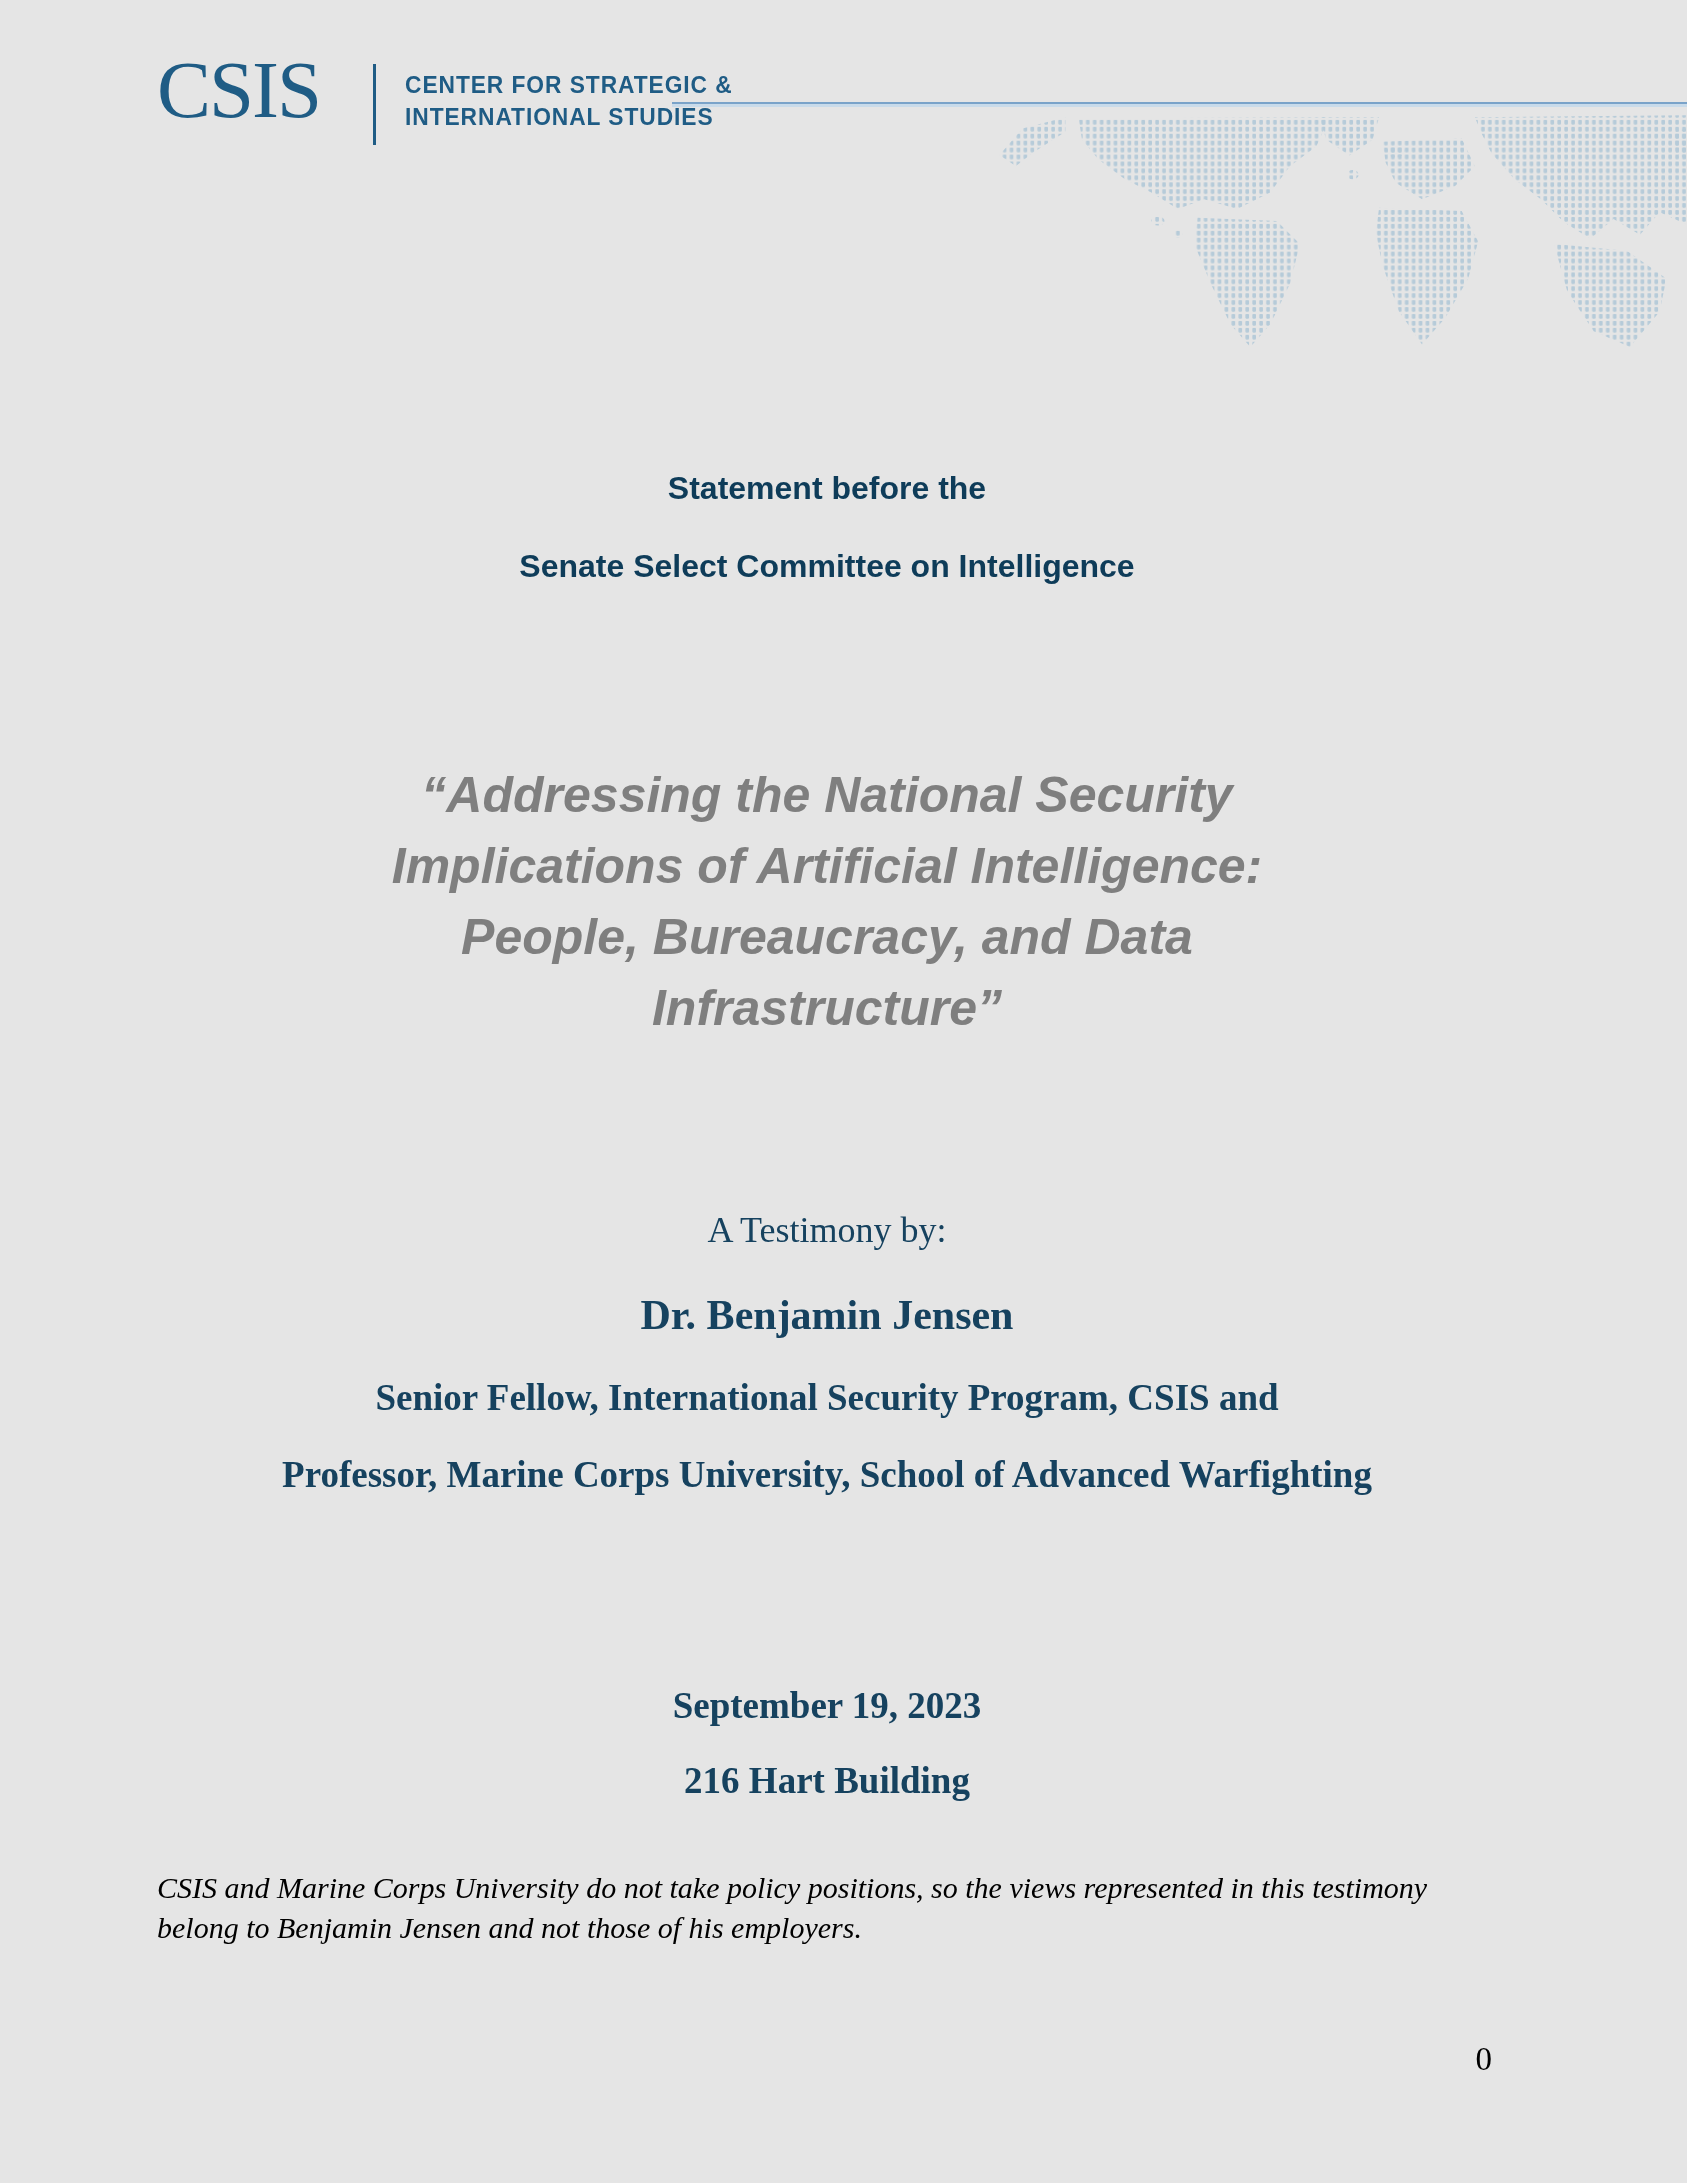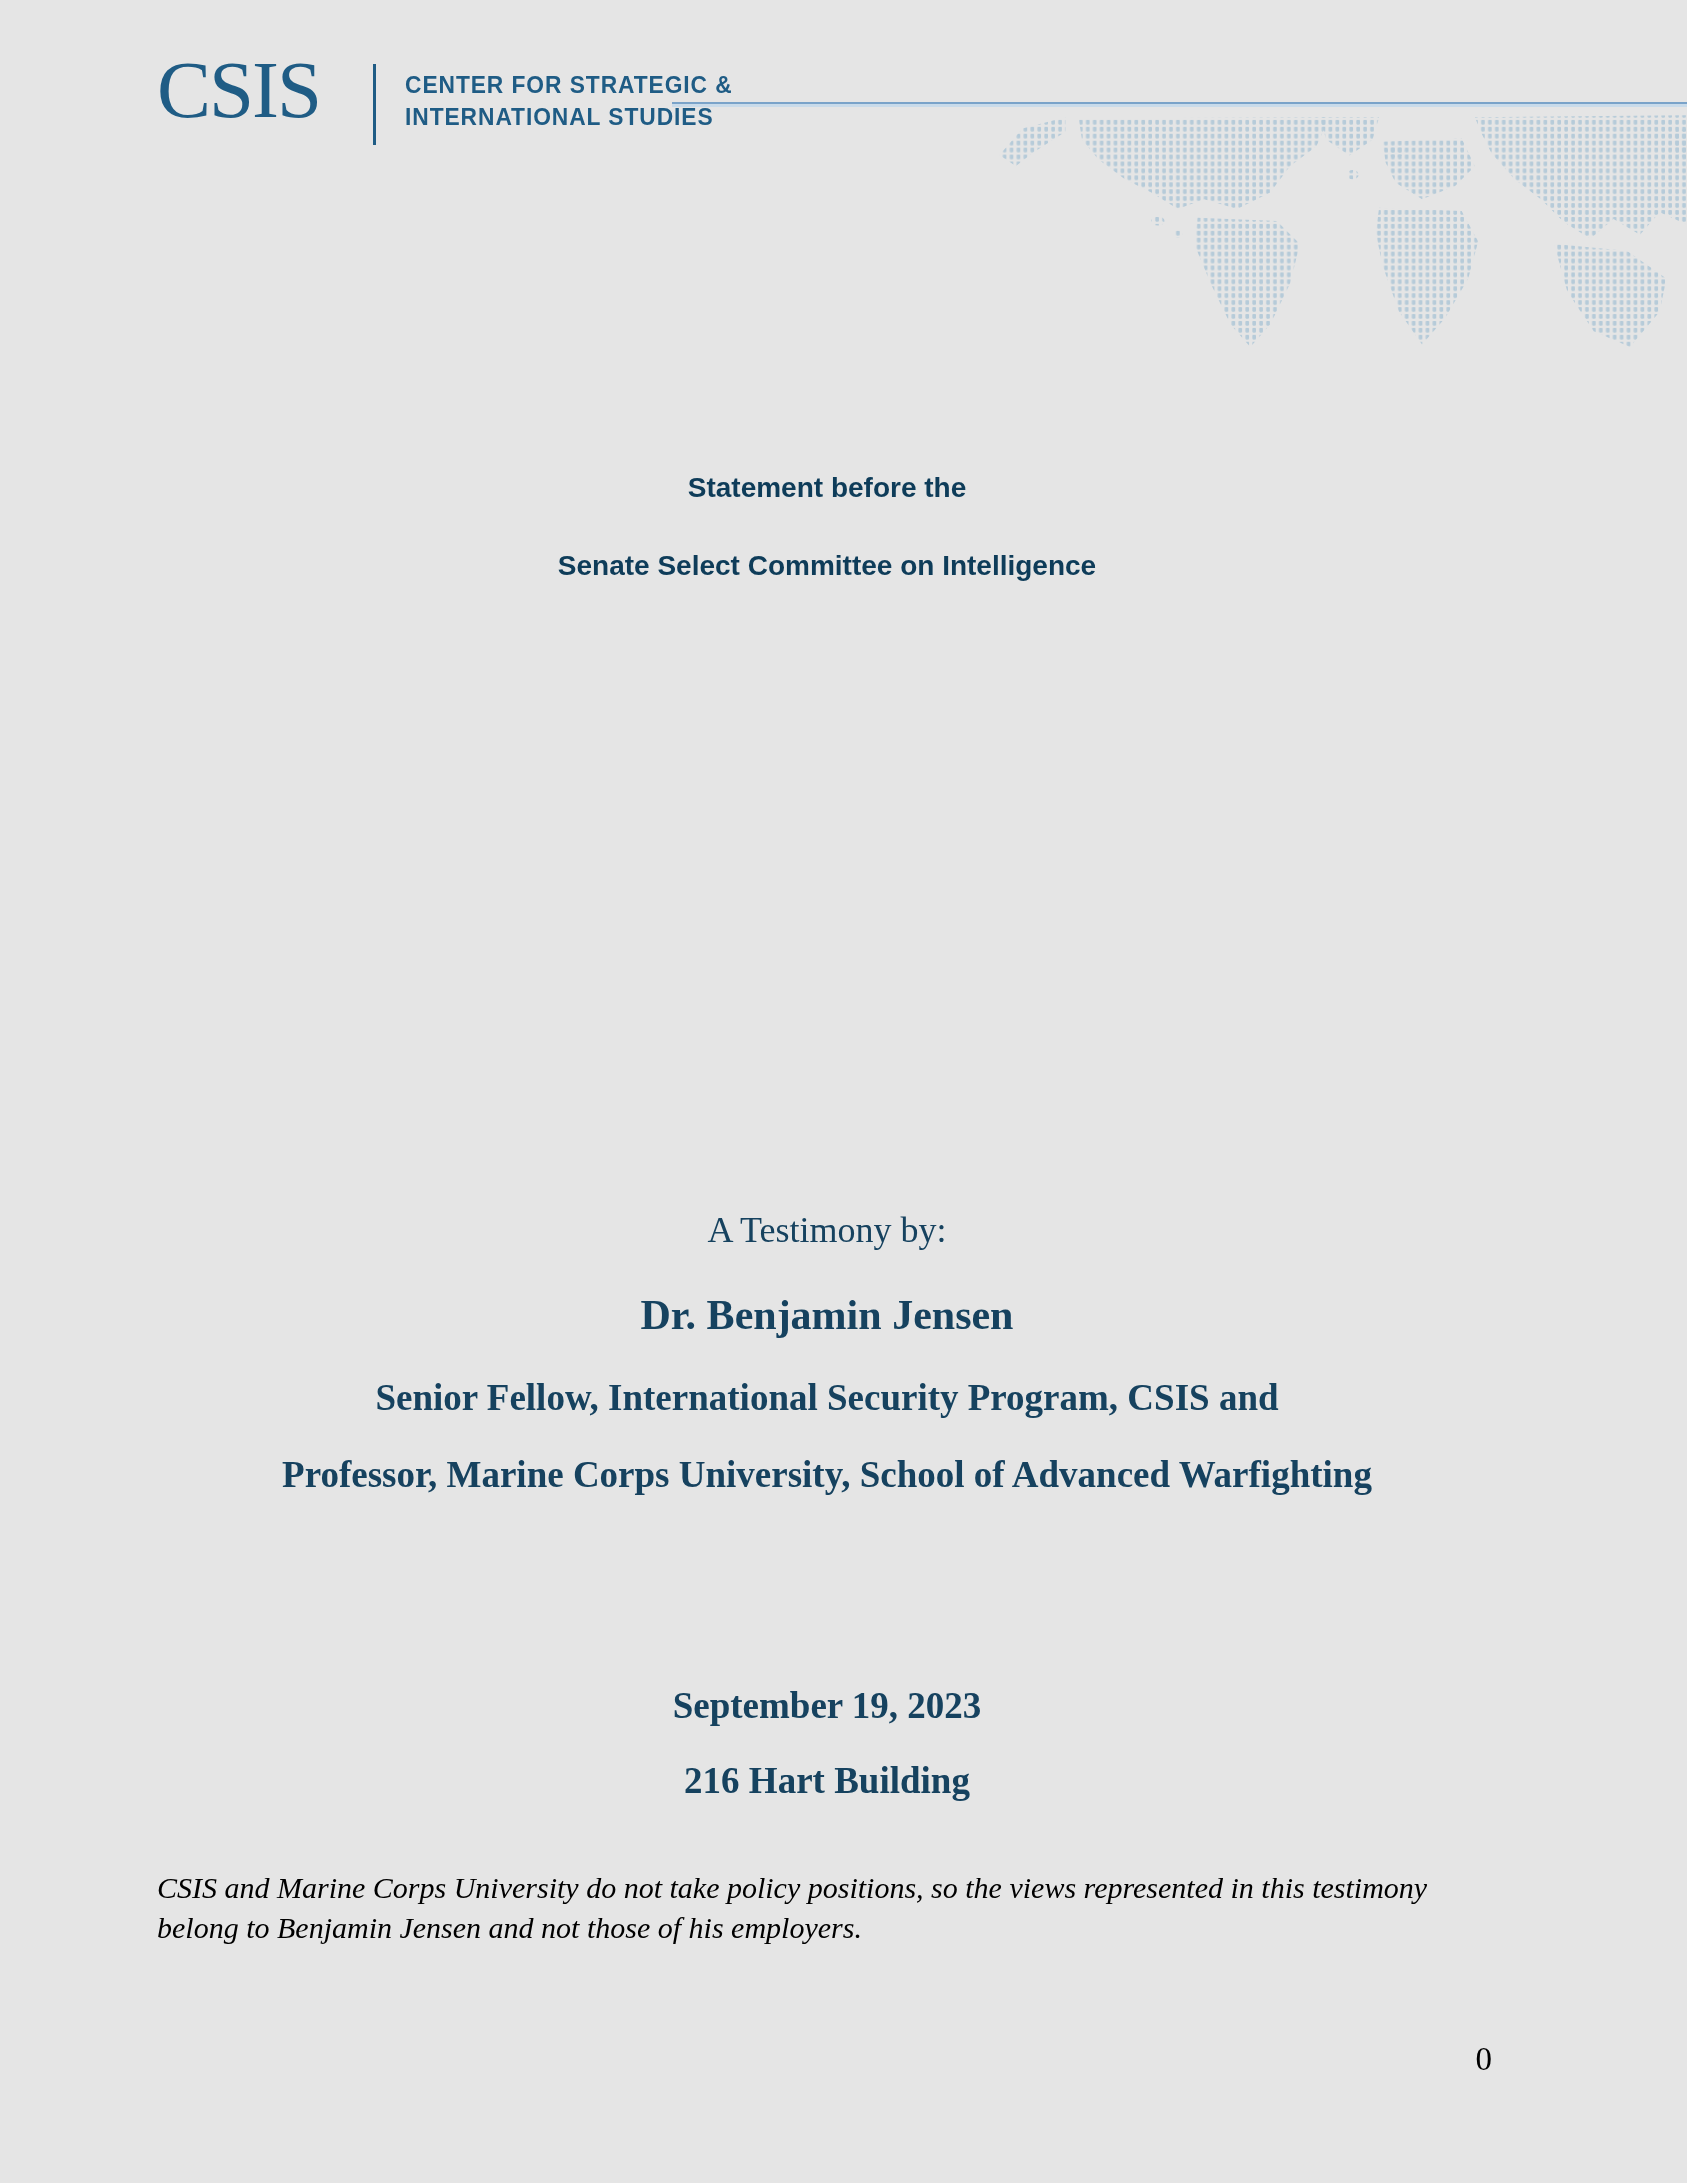--- a/index.html
+++ b/index.html
@@ -46,21 +46,21 @@
 
   
   .centered {
     position:absolute; left:149px; width:1356px;
     text-align:center;
     white-space:nowrap;
   }
   .h-sans {
     font-family:"Liberation Sans", sans-serif;
     font-weight:bold;
-    font-size:28px; line-height:46px;
+    font-size:32px; line-height:46px;
     color:#0E3C59;
   }
   .title-line {
     font-family:"Liberation Sans", sans-serif;
     font-weight:bold; font-style:italic;
     font-size:50px; line-height:71px;
     color:#7F7F7F;
   }
   .serif-navy   { color:#16425F; font-family:"Liberation Serif", serif; }
   .testimony-label { font-size:36px; line-height:40px; }
@@ -128,20 +128,26 @@
 
       <ellipse cx="300" cy="165" rx="10" ry="7"></ellipse>
       <ellipse cx="330" cy="185" rx="7" ry="6"></ellipse>
       <ellipse cx="595" cy="95" rx="9" ry="7"></ellipse>
     </g>
   </svg>
 
   <div class="centered h-sans" style="top:465px;">Statement before the</div>
   <div class="centered h-sans" style="top:543px;">Senate Select Committee on Intelligence</div>
 
+  <div class="centered" style="top:760px;">
+    <div class="title-line">“Addressing the National Security</div>
+    <div class="title-line">Implications of Artificial Intelligence:</div>
+    <div class="title-line">People, Bureaucracy, and Data</div>
+    <div class="title-line">Infrastructure”</div>
+  </div>
 
   <div class="centered serif-navy testimony-label" style="top:1191px;margin-top:19px;">A Testimony by:</div>
   <div class="centered serif-navy author-name" style="top:1292px;">Dr. Benjamin Jensen</div>
   <div class="centered serif-navy role-line" style="top:1377px;">Senior Fellow, International Security Program, CSIS and</div>
   <div class="centered serif-navy role-line" style="top:1454px;">Professor, Marine Corps University, School of Advanced Warfighting</div>
 
   <div class="centered serif-navy event-line" style="top:1685px;">September 19, 2023</div>
   <div class="centered serif-navy event-line" style="top:1760px;">216 Hart Building</div>
 
   <div class="disclaimer">CSIS and Marine Corps University do not take policy positions, so the views represented in this testimony belong to Benjamin Jensen and not those of his employers.</div>

